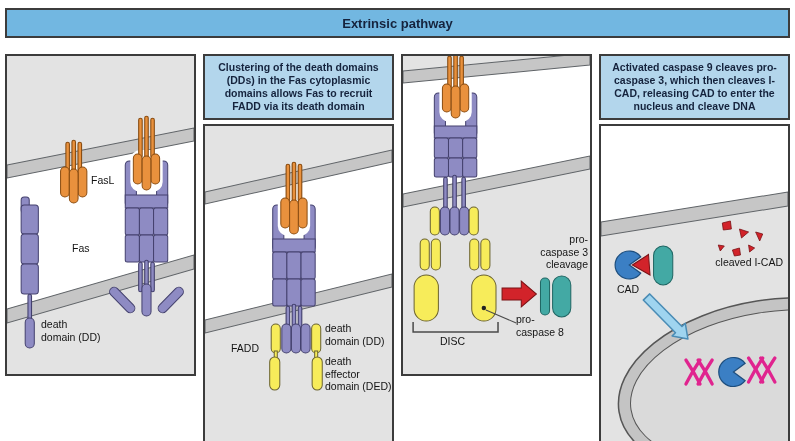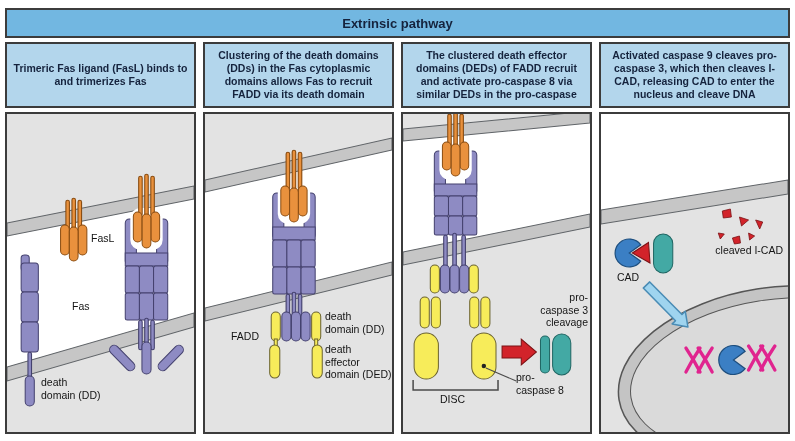--- a/index.html
+++ b/index.html
@@ -1,20 +1,20 @@
 <!DOCTYPE html>
 <html><head>
 <meta charset="utf-8">
 <style>
   html,body{margin:0;padding:0;background:#ffffff;}
   .page{width:795px;height:441px;box-sizing:border-box;padding:8px 5px 0 5px;
         font-family:"Liberation Sans",sans-serif;background:#fff;overflow:hidden;}
   .title-bar{box-sizing:border-box;height:30px;background:#72b7e1;border:2px solid #3c3c3c;
         display:flex;align-items:center;justify-content:center;
-        font-weight:bold;font-size:13px;color:#15233d;margin-bottom:4px;}
+        font-weight:bold;font-size:13px;color:#15233d;margin-bottom:16px;}
   .cols{display:flex;gap:7px;}
   .panel{flex:1;display:flex;flex-direction:column;}
   .panel-header{box-sizing:border-box;height:66px;background:#b3d6ec;border:2px solid #3c3c3c;
         display:flex;align-items:center;justify-content:center;text-align:center;
         font-weight:bold;font-size:10.5px;line-height:1.25;color:#15233d;padding:2px 5px;margin-bottom:4px;}
   .panel-body{box-sizing:border-box;position:relative;height:322px;background:#fff;border:2px solid #3c3c3c;overflow:hidden;}
   .panel-body svg{display:block;width:100%;height:100%;}
   .lbl{position:absolute;font-size:10.5px;line-height:1.2;color:#141414;white-space:pre-line;}
   .lbl.ctr{text-align:right;}
   
@@ -34,21 +34,20 @@
 
 <div class="page">
 
   <div class="title-bar">
     <span>Extrinsic pathway</span>
   </div>
 
   <div class="cols">
 
     <div class="panel">
-      <div class="panel-header">Trimeric Fas ligand (FasL) binds to and trimerizes Fas</div>
       <div class="panel-body">
         <svg viewBox="0 0 185 318" preserveAspectRatio="none">
           <g>
             <path class="cell" d="M0,0 H185 V72 L0,109 Z"></path>
           </g>
           <g>
             <path class="cell" d="M0,267 L185,213 V318 H0 Z"></path>
           </g>
           <g>
             <path class="mem" d="M0,109 L185,72 V85 L0,122 Z"></path>
@@ -178,21 +177,20 @@
         <div class="lbl" style="left:26px;top:216px;">FADD</div>
         <div class="lbl" style="left:120px;top:196px;">death
 domain (DD)</div>
         <div class="lbl" style="left:120px;top:229px;">death
 effector
 domain (DED)</div>
       </div>
     </div>
 
     <div class="panel">
-      <div class="panel-header">The clustered death effector domains (DEDs) of FADD recruit and activate pro-caspase 8 via similar DEDs in the pro-caspase</div>
       <div class="panel-body">
         <svg viewBox="0 0 185 318" preserveAspectRatio="none">
           <g>
             <path class="cell" d="M0,0 H150 L0,15 Z"></path>
           </g>
           <g>
             <path class="cell" d="M0,151 L185,113 V318 H0 Z"></path>
           </g>
           <g>
             <path class="mem" d="M0,15 L185,-3 V9 L0,27 Z"></path>

